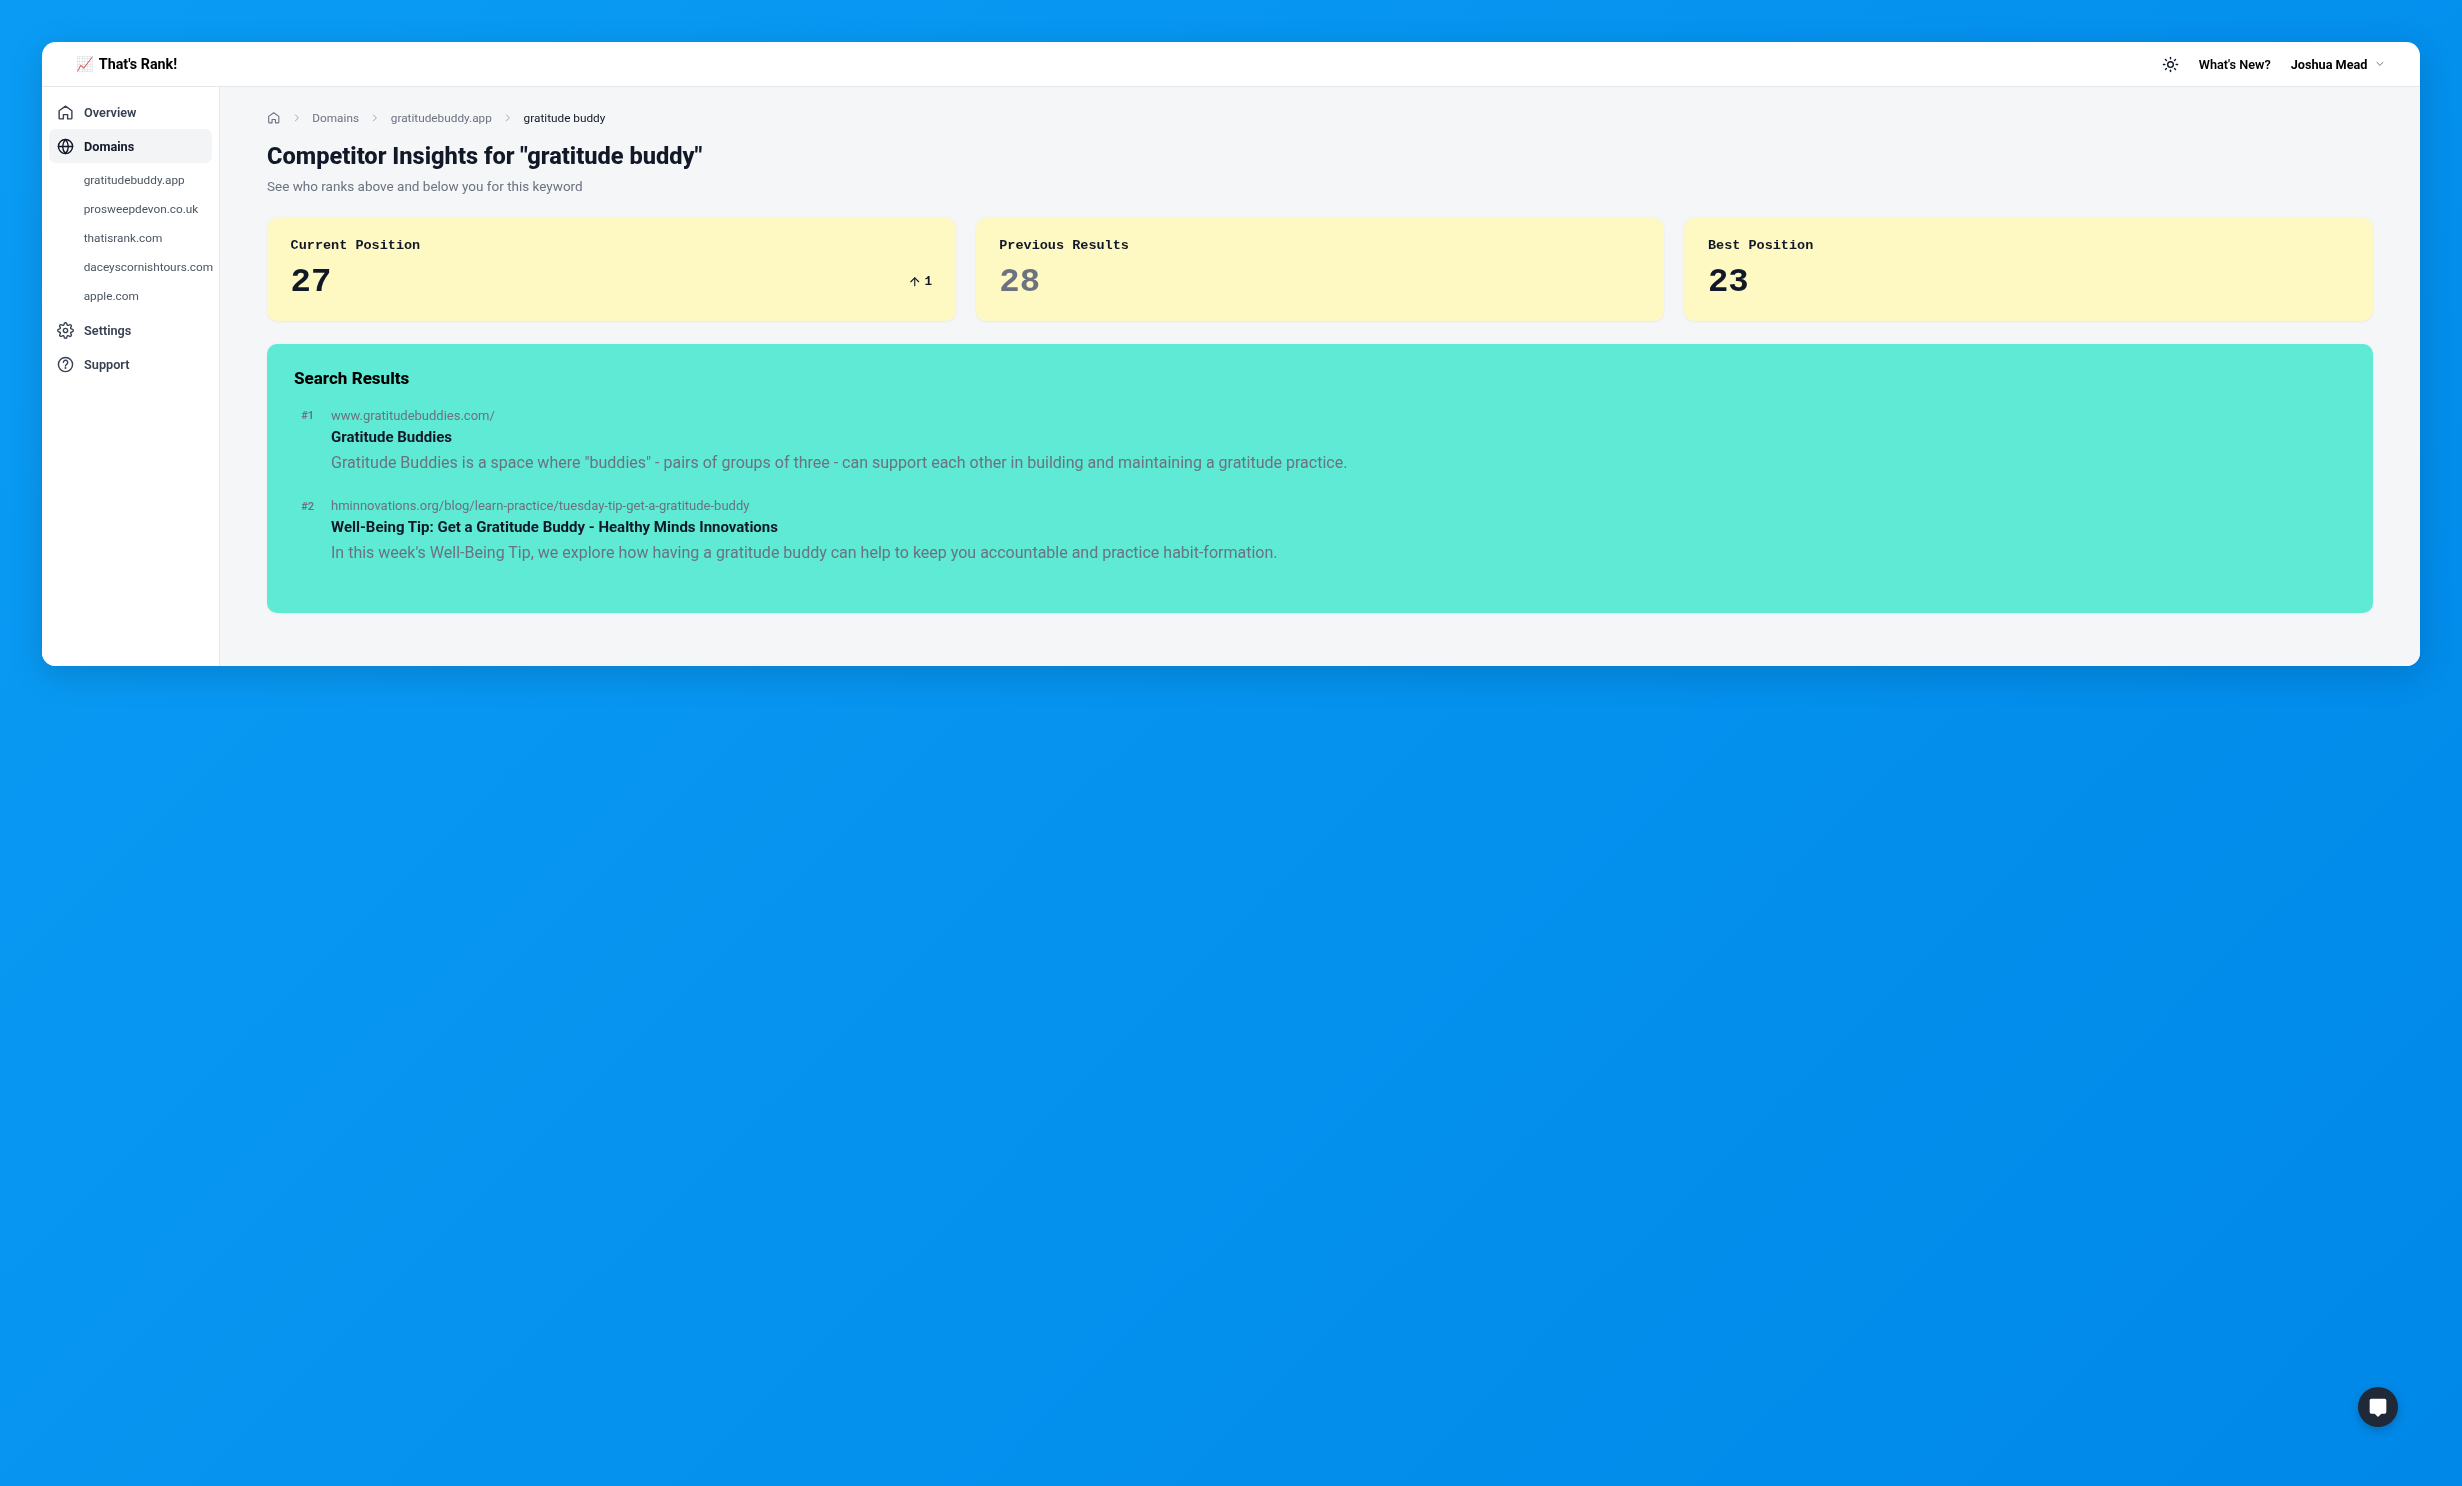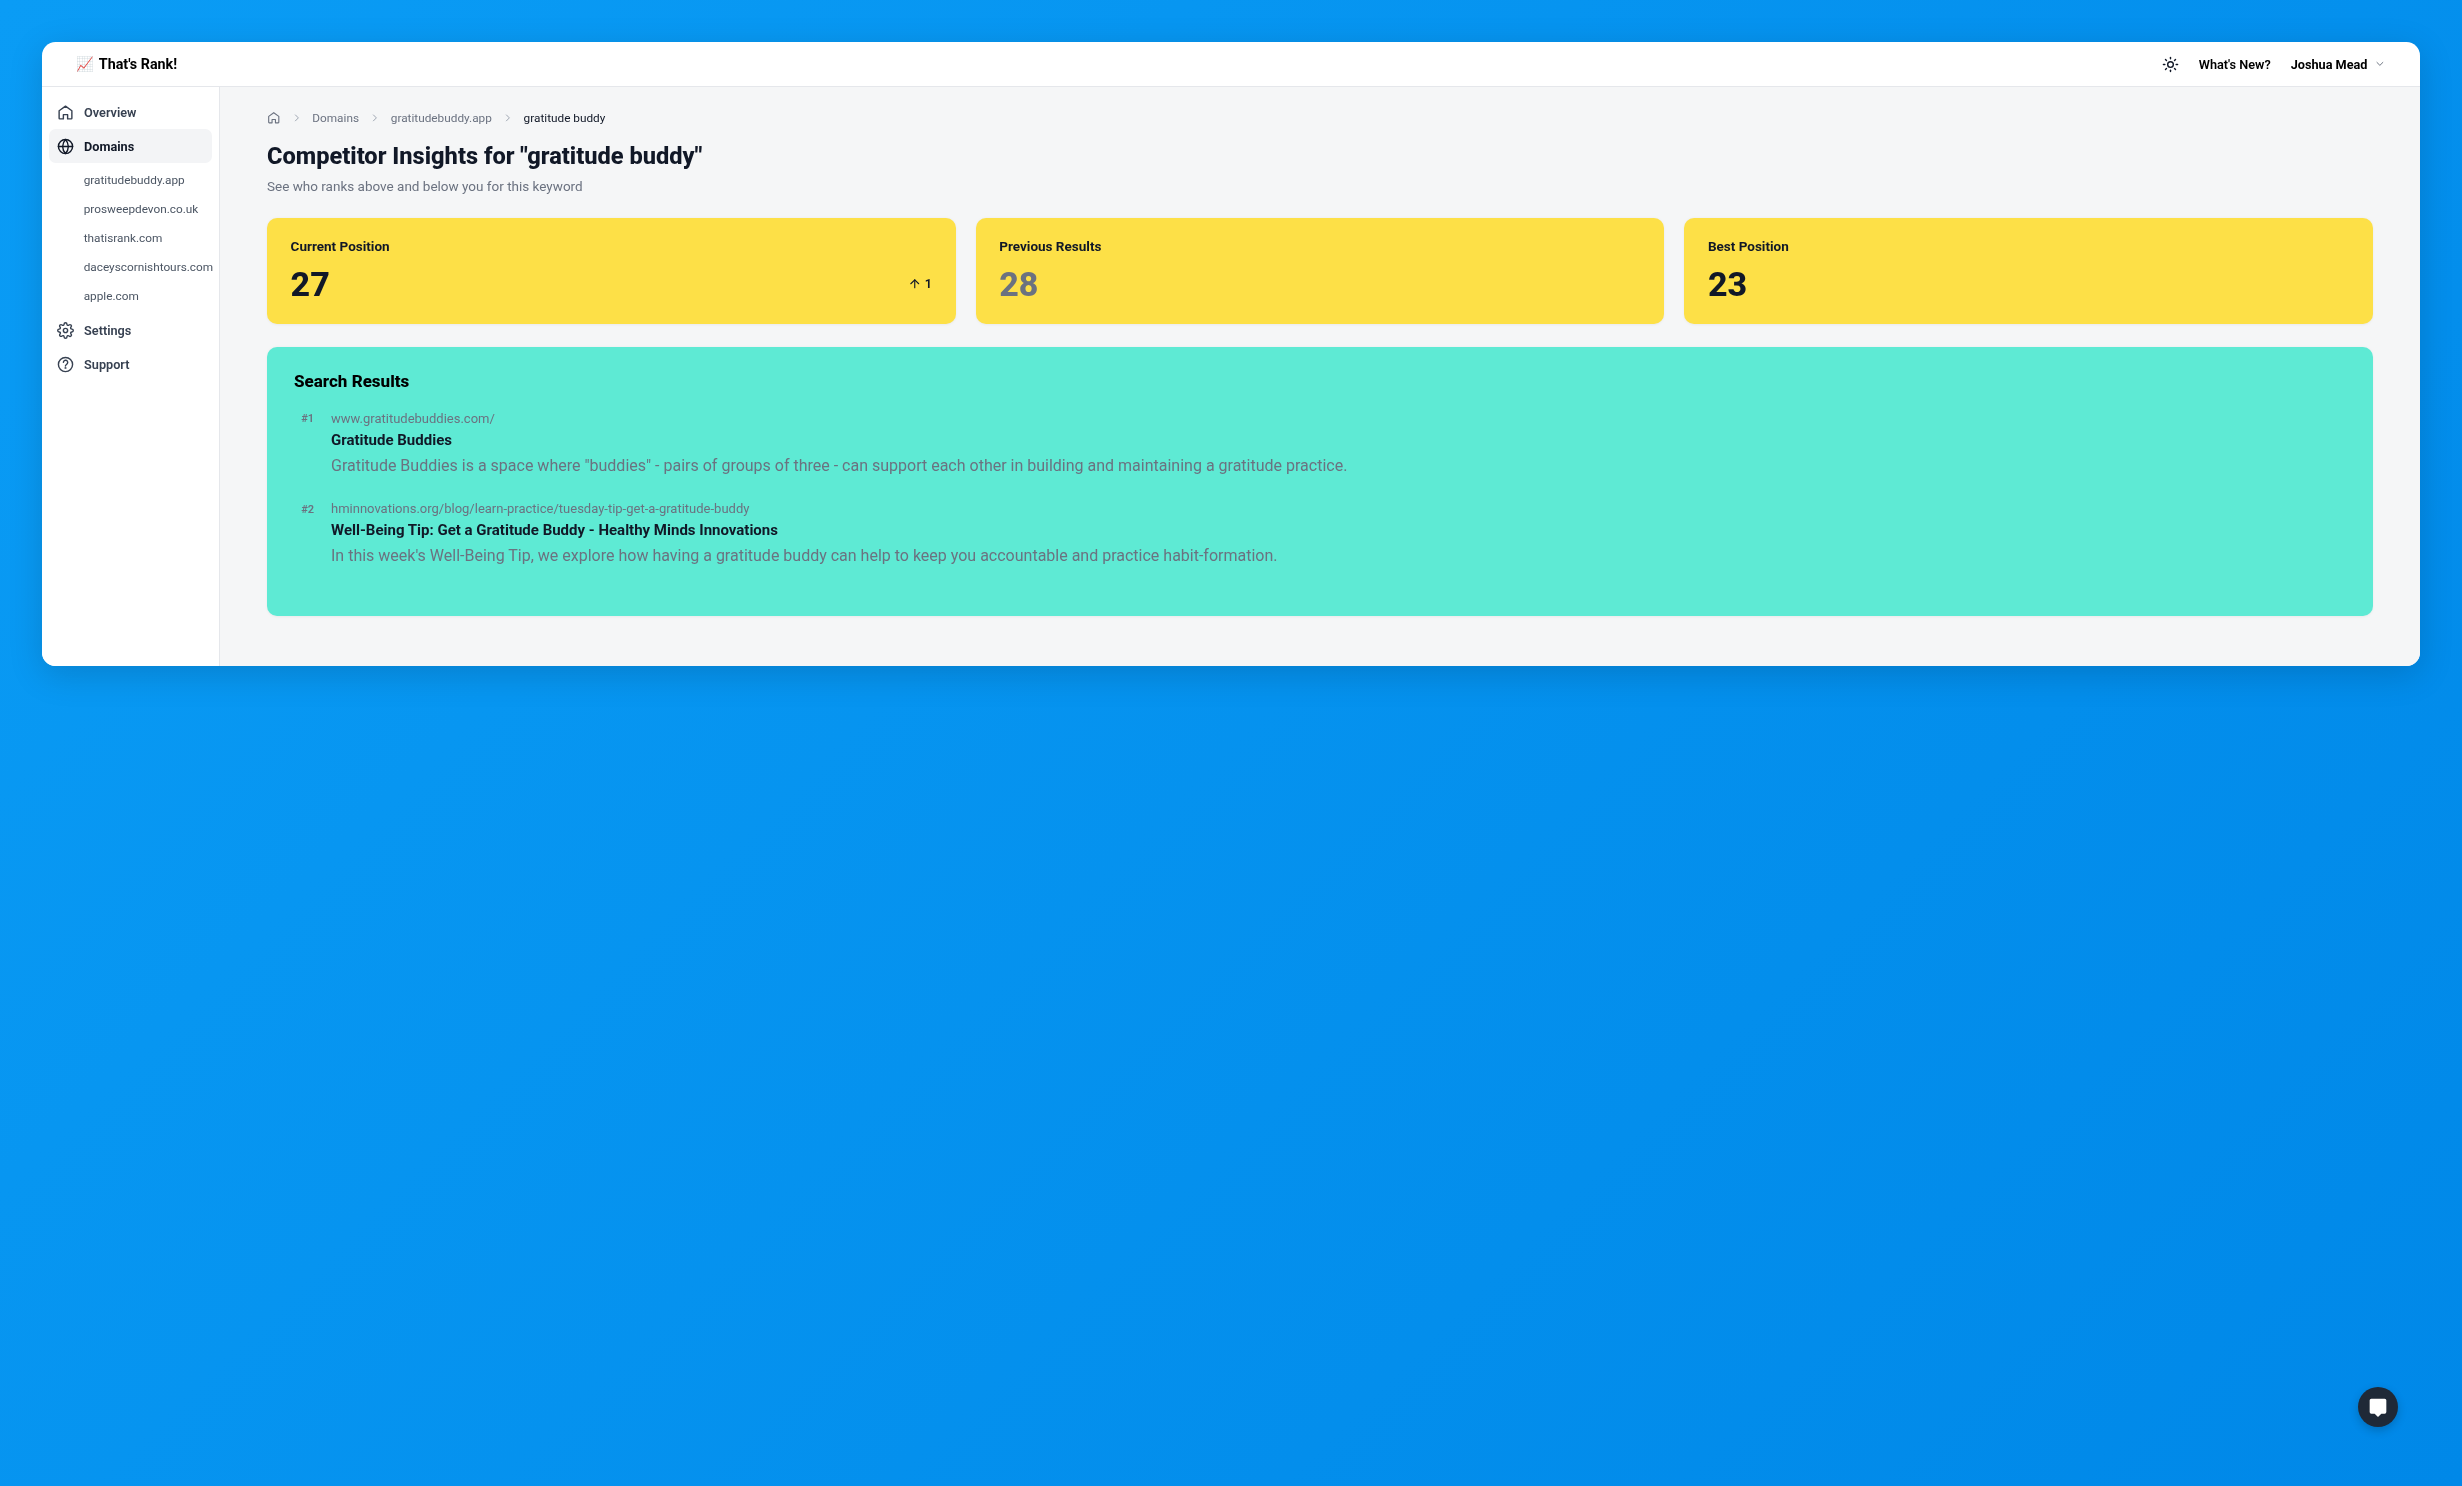--- a/index.html
+++ b/index.html
@@ -123,24 +123,25 @@
   color: #6b7280;
   margin-bottom: 23.6px;
 }
 .stats-row {
   display: flex;
   gap: 20px;
   margin-bottom: 23.6px;
 }
 .stat-card {
   flex: 1;
-  background: #fde047;
+  background: #fef9c3;
   border-radius: 10px;
   padding: 20px 23.6px;
   box-shadow: 0 0.8px 2.5px rgba(0,0,0,0.05);
+  font-family: Liberation Mono, monospace;
 }
 .stat-label {
   font-size: 13.5px;
   font-weight: 700;
   color: #111827;
   margin-bottom: 10px;
 }
 .stat-value-row {
   display: flex;
   align-items: center;

